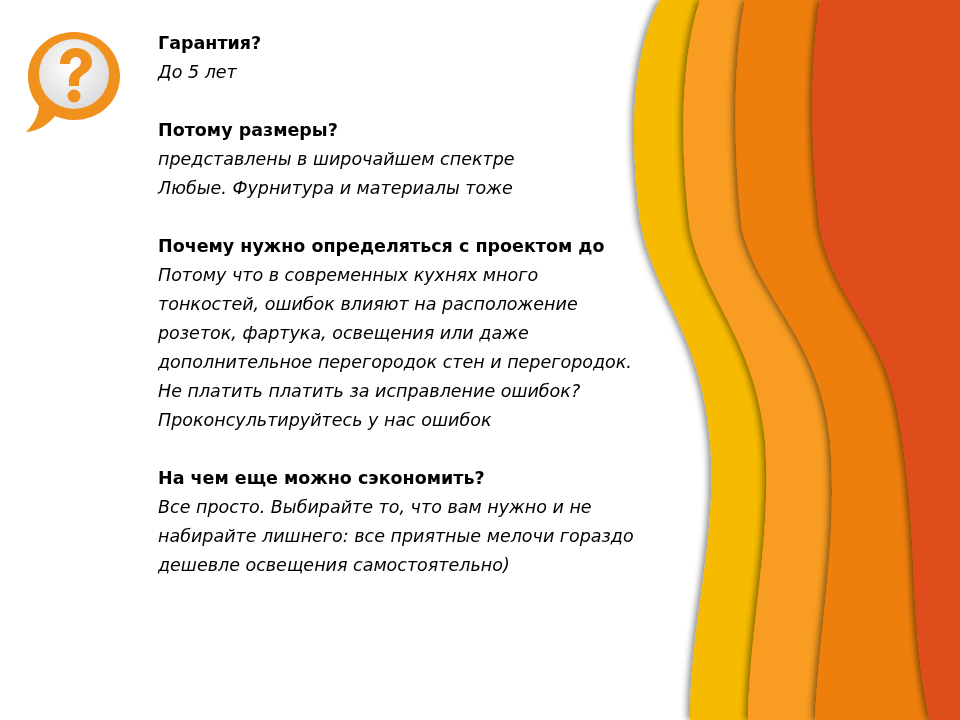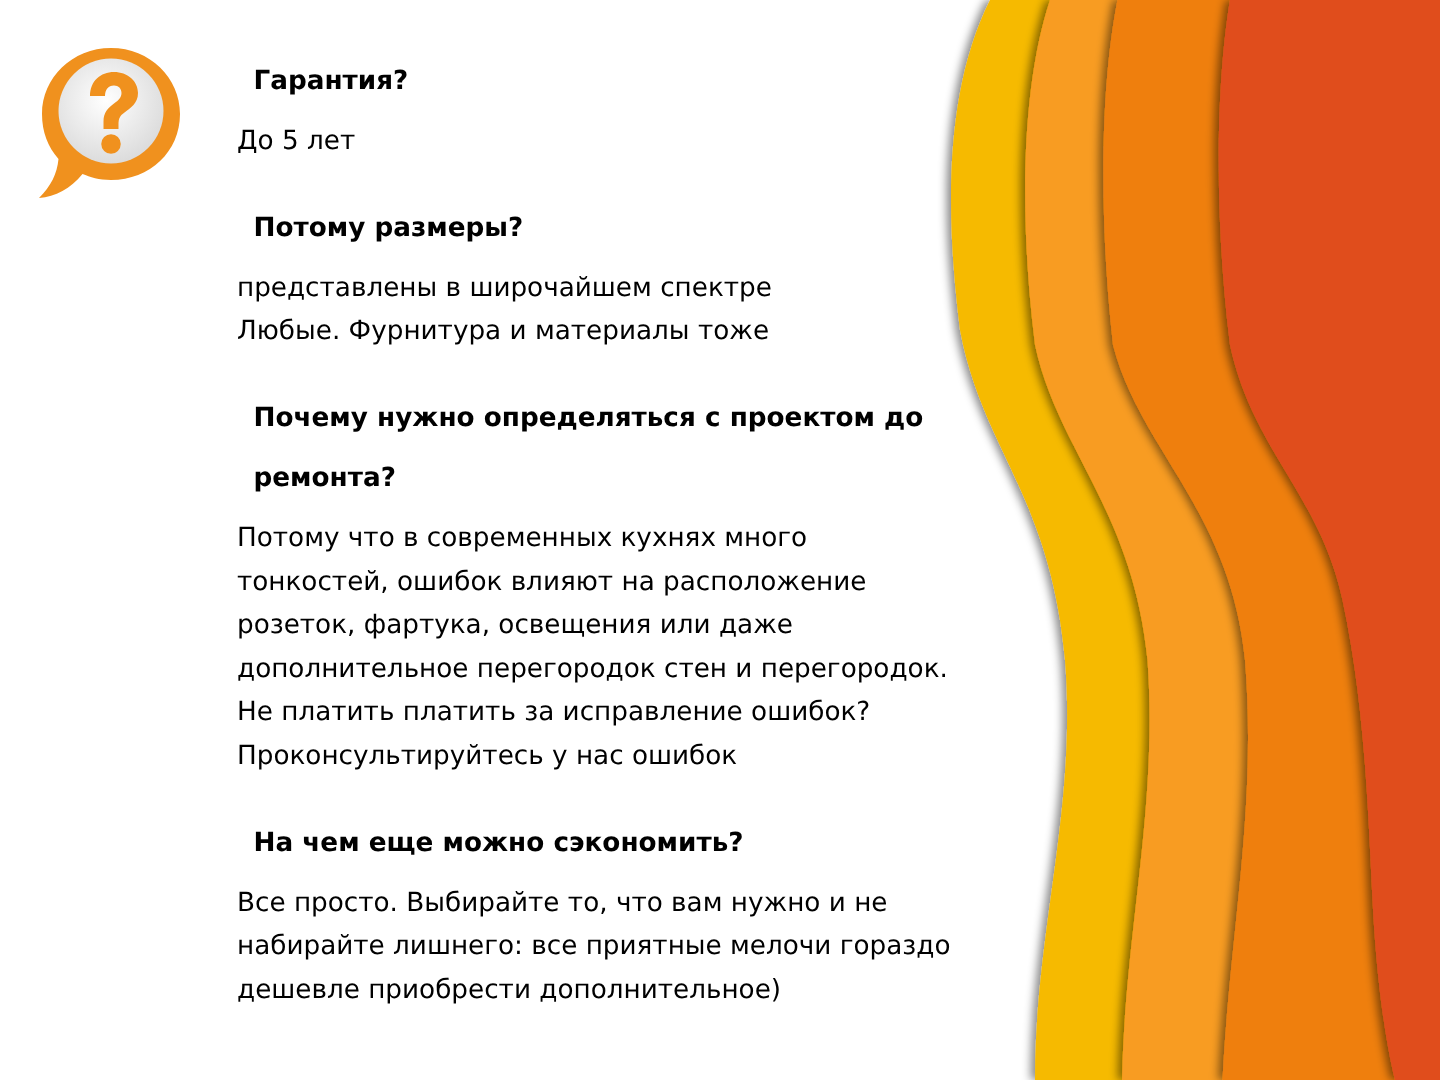--- a/index.html
+++ b/index.html
@@ -1,22 +1,22 @@
 <!DOCTYPE html>
 <html><head>
 <meta charset="utf-8">
 <style>
   html, body { margin:0; padding:0; }
   body { width:960px; height:720px; position:relative; overflow:hidden; background:#ffffff;
          font-family:"DejaVu Sans","Liberation Sans",sans-serif; }
   .bg-waves { position:absolute; left:0; top:0; width:960px; height:720px; }
   .logo { position:absolute; left:22px; top:28px; width:104px; height:108px; }
   .content { position:absolute; left:158px; top:29px; width:520px; color:#000; font-size:17.5px; line-height:29px; }
-  .q { font-weight:bold; margin:11px; }
-  .a { margin:0; }
+  .q { font-weight:bold; margin:0; }
+  .a { font-style:italic; margin:0; }
   .block { margin-bottom:29px; }
 </style>
 </head>
 <body>
 
 <svg class="bg-waves" viewBox="0 0 960 720">
   <defs>
     <filter id="sh" x="-20%" y="-5%" width="140%" height="110%">
       <feDropShadow dx="-3" dy="0" stdDeviation="3" flood-color="#000" flood-opacity="0.45"></feDropShadow>
     </filter>
@@ -45,27 +45,26 @@
     <p class="q">Гарантия?</p>
     <p class="a">До 5 лет</p>
   </div>
   <div class="block">
     <p class="q">Потому размеры?</p>
     <p class="a">представлены в широчайшем спектре</p>
     <p class="a">Любые. Фурнитура и материалы тоже</p>
   </div>
   <div class="block">
     <p class="q">Почему нужно определяться с проектом до</p>
-    <p class="q">ремонта?</p>
     <p class="a">Потому что в современных кухнях много</p>
     <p class="a">тонкостей, ошибок влияют на расположение</p>
     <p class="a">розеток, фартука, освещения или даже</p>
     <p class="a">дополнительное перегородок стен и перегородок.</p>
     <p class="a">Не платить платить за исправление ошибок?</p>
     <p class="a">Проконсультируйтесь у нас ошибок</p>
   </div>
   <div class="block">
     <p class="q">На чем еще можно сэкономить?</p>
     <p class="a">Все просто. Выбирайте то, что вам нужно и не</p>
     <p class="a">набирайте лишнего: все приятные мелочи гораздо</p>
-    <p class="a">дешевле приобрести дополнительное)</p>
+    <p class="a">дешевле освещения самостоятельно)</p>
   </div>
 </div>
 
 </body></html>

